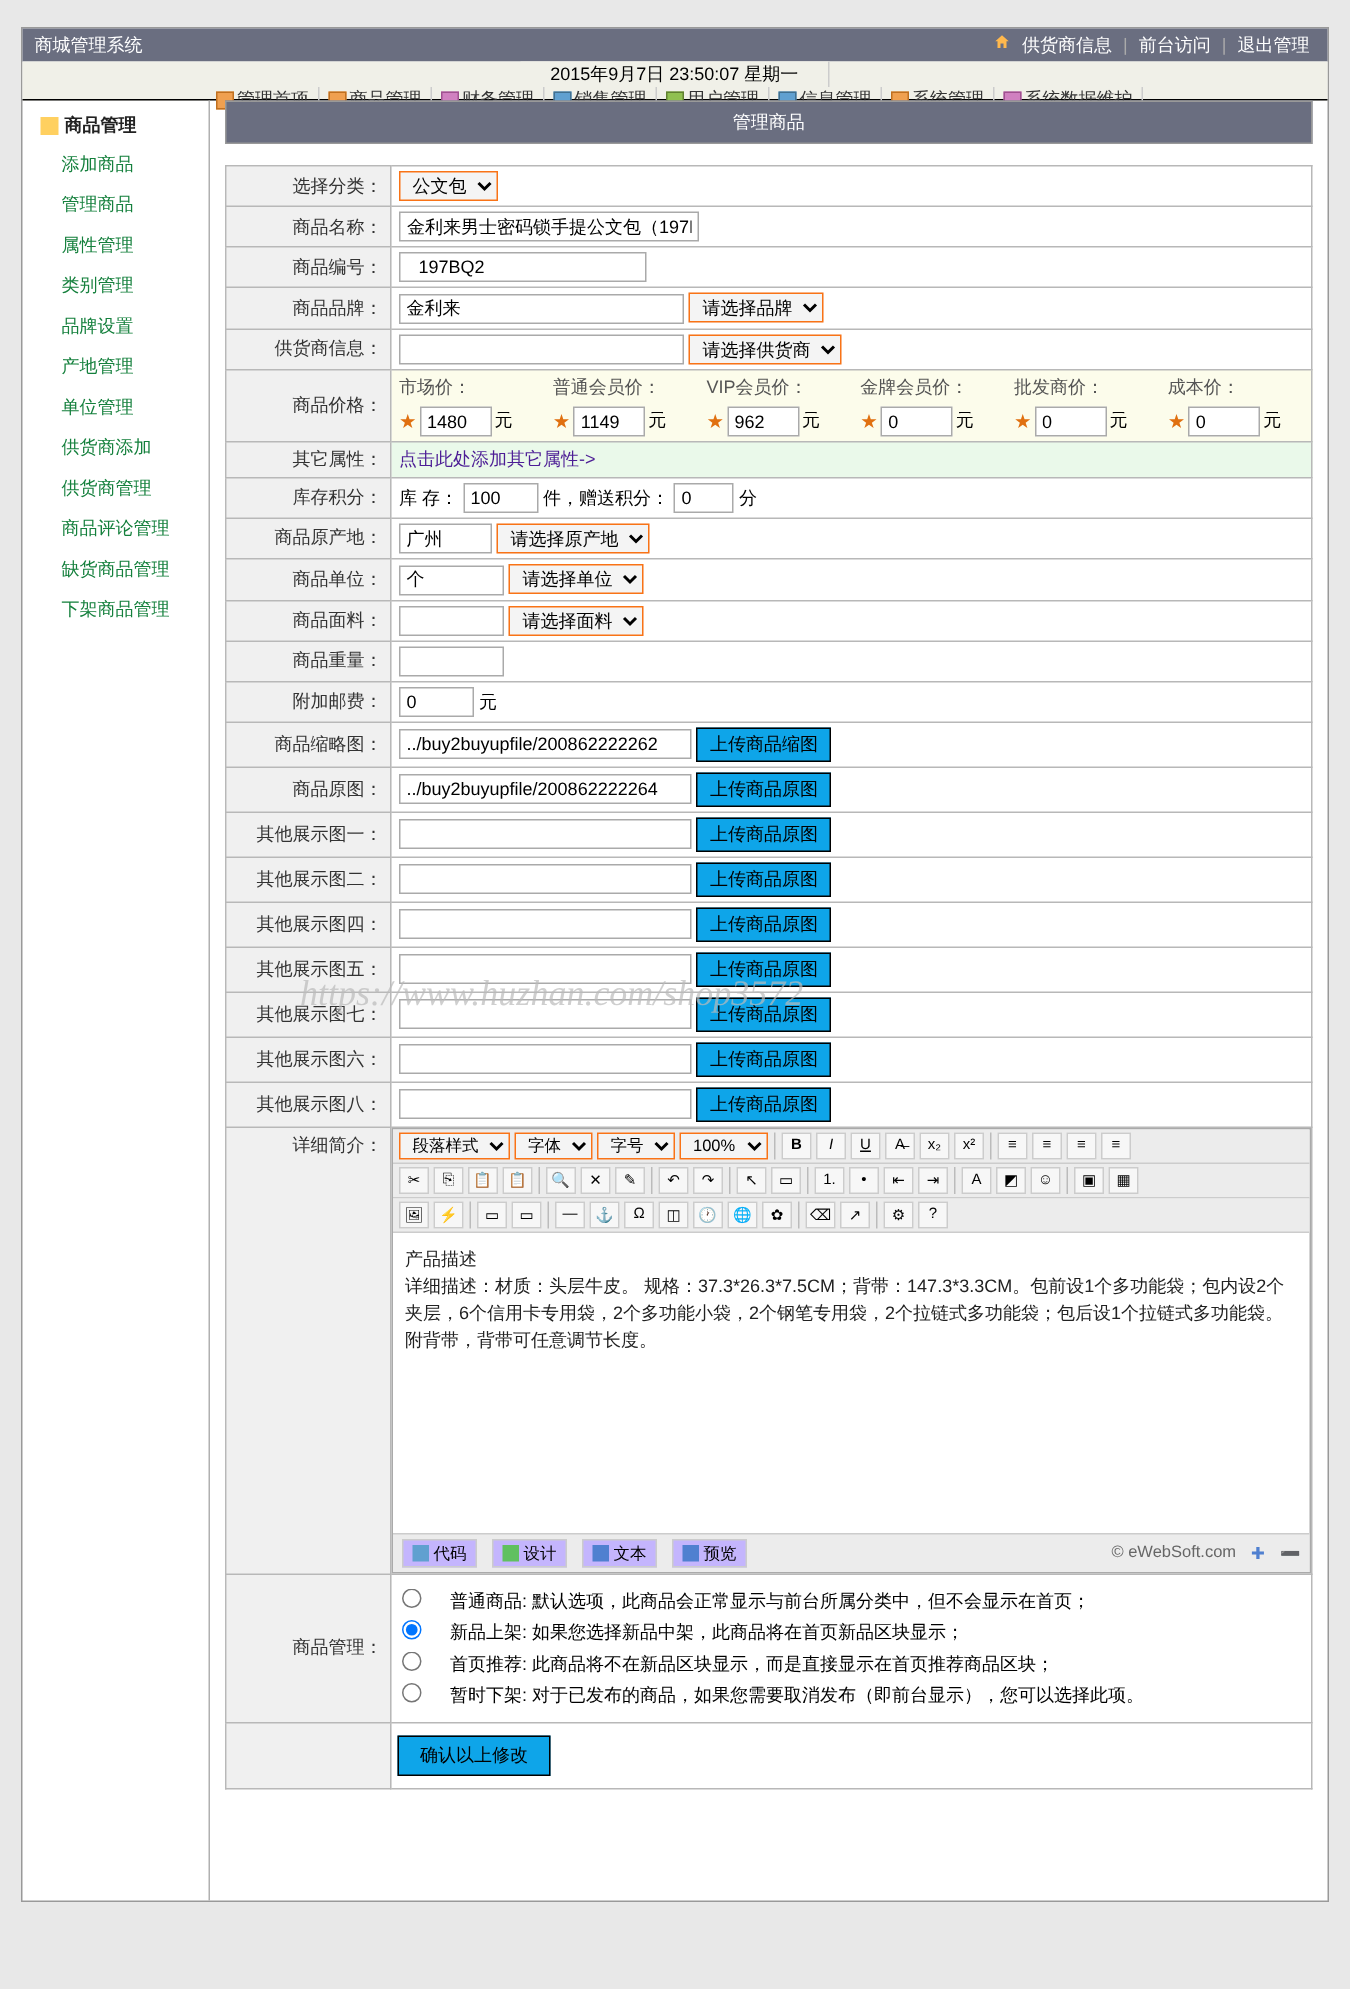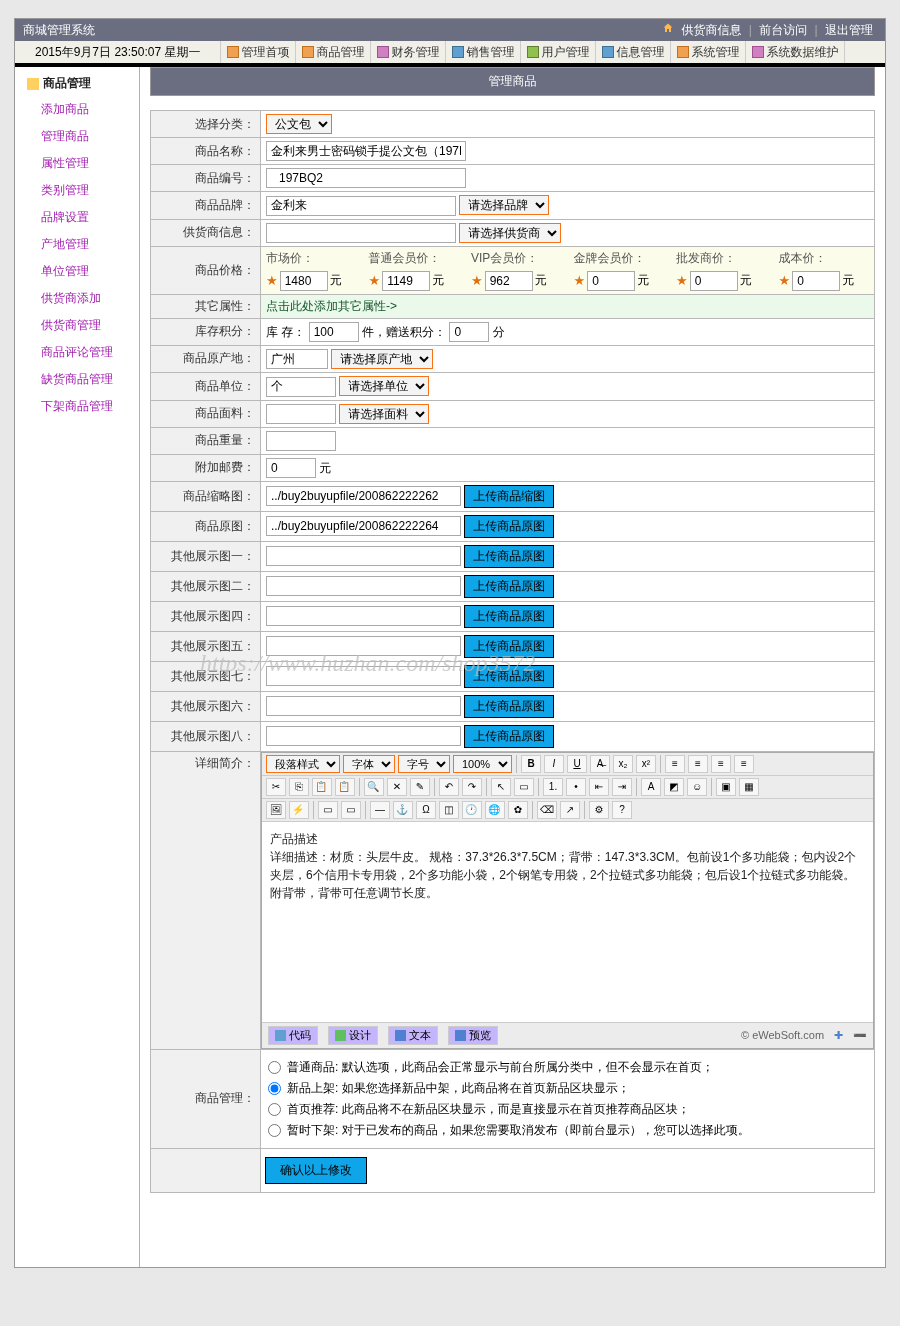--- a/index.html
+++ b/index.html
@@ -37,21 +37,22 @@
   text-decoration: none;
   padding: 0 4px;
 }
 .top-bar-right .divider { color: #aaa; }
 .home-icon { width: 12px; height: 12px; color: #ffb84d; }
 .toolbar {
   background: #f0f0e8;
   height: 26px;
   display: flex;
   align-items: center;
-  border-bottom: 4px solid #000000;
+  border-bottom: 1px solid #000000;
+  flex-direction: column;
 }
 .datetime {
   padding: 0 20px;
   background: #f0f0e8;
   display: flex;
   align-items: center;
   height: 100%;
   border-right: 1px solid #ccc;
 }
 .nav-items { display: flex; height: 100%; flex: 1; }
@@ -79,21 +80,21 @@
   font-weight: bold;
   color: #222;
   display: flex;
   align-items: center;
   gap: 4px;
 }
 .sb-title .fic { width: 12px; height: 12px; background: #ffd060; display: inline-block; }
 .sidebar ul { list-style: none; }
 .sidebar li {
   padding: 5px 12px 5px 26px;
-  color: #a21caf;
+  color: #15803d;
   cursor: pointer;
 }
 .main-area {
   flex: 1;
   padding: 0;
 }
 .page-title {
   background: #6a6e80;
   color: #fff;
   text-align: center;
@@ -200,21 +201,21 @@
   padding: 1px 6px;
   border: 1px solid #ccc;
   background: #c4b5fd;
   cursor: pointer;
 }
 .editor-footer .brand { margin-left: auto; color: #666; }
 .ft-ico { width: 11px; height: 11px; background: #60a0d0; display: inline-block; }
 .ft-ico.gr { background: #60c060; }
 .ft-ico.bl { background: #5080d0; }
 .radio-list { display: flex; flex-direction: column; gap: 4px; padding: 6px 2px; }
-.radio-list label { display: flex; align-items: center; gap: 6px; }
+.radio-list label { display: flex; align-items: flex-start; gap: 19px; }
 .wm {
   position: absolute;
   top: 650px;
   left: 200px;
   font-size: 24px;
   color: #bbb;
   font-style: italic;
   font-family: serif;
   opacity: 0.7;
   pointer-events: none;
@@ -308,21 +309,21 @@
             <tr>
               <td class="label">选择分类：</td>
           <td><select><option>公文包</option></select></td>
             </tr>
         <tr>
               <td class="label">商品名称：</td>
           <td><input type="text" style="width: 200px;" value="金利来男士密码锁手提公文包（197B"></td>
             </tr>
         <tr>
               <td class="label">商品编号：</td>
-          <td><input type="text" style="width: 200px; padding-left: 12px;" value="197BQ2"></td>
+          <td><input type="text" style="width: 165px; padding-left: 12px;" value="197BQ2"></td>
             </tr>
         <tr>
               <td class="label">商品品牌：</td>
           <td><input type="text" style="width: 190px;" value="金利来">
             <select><option>请选择品牌</option></select></td>
             </tr>
         <tr>
               <td class="label">供货商信息：</td>
           <td><input type="text" style="width: 190px;">
             <select><option>请选择供货商</option></select></td>
@@ -377,21 +378,21 @@
                       <span class="star">★</span>
                       <input type="text" value="0" style="">
                       <span>元</span>
                     </span>
                   </div>
             </div>
           </td>
             </tr>
         <tr class="green-row">
               <td class="label">其它属性：</td>
-          <td><a href="#" style="color:#14532d;text-decoration:none">点击此处添加其它属性-&gt;</a></td>
+          <td><a href="#" style="color:#4c1d95;text-decoration:none">点击此处添加其它属性-&gt;</a></td>
             </tr>
         <tr>
               <td class="label">库存积分：</td>
           <td><span>库 存：</span>
             <input type="text" style="width: 50px;" value="100">
             <span>件，赠送积分：</span>
             <input type="text" style="width: 40px;" value="0">
             <span>分</span></td>
             </tr>
         <tr>

